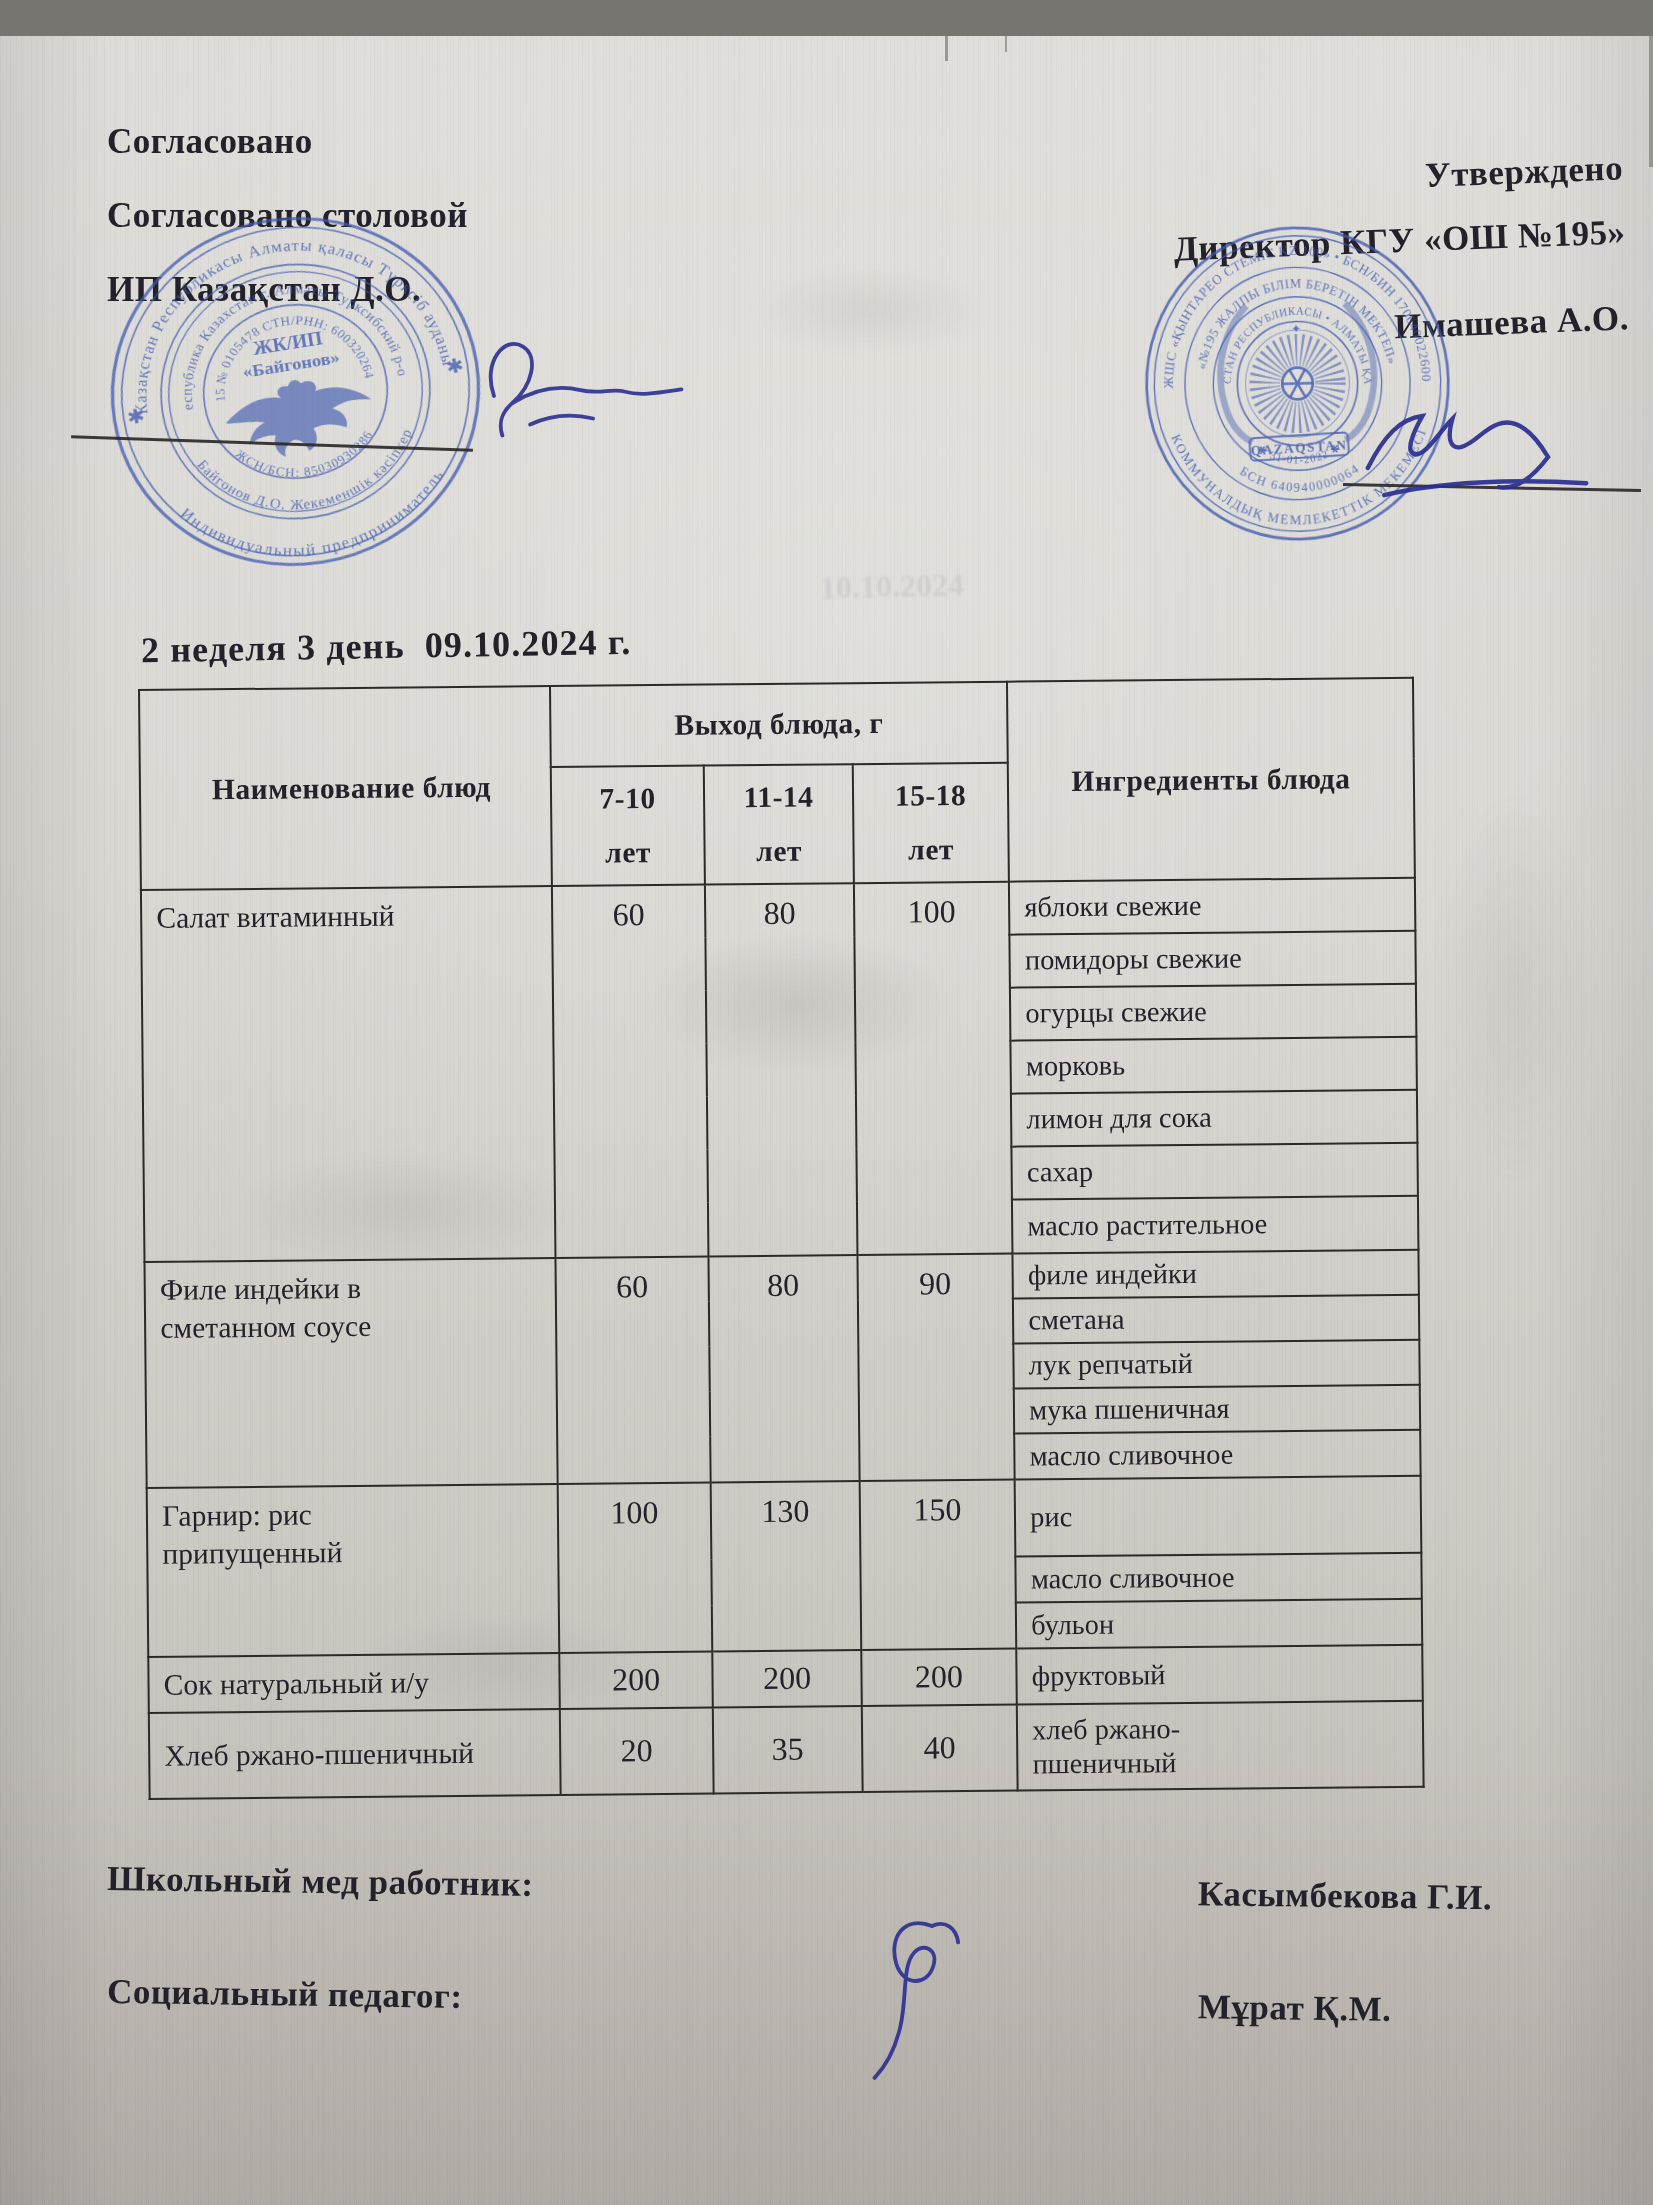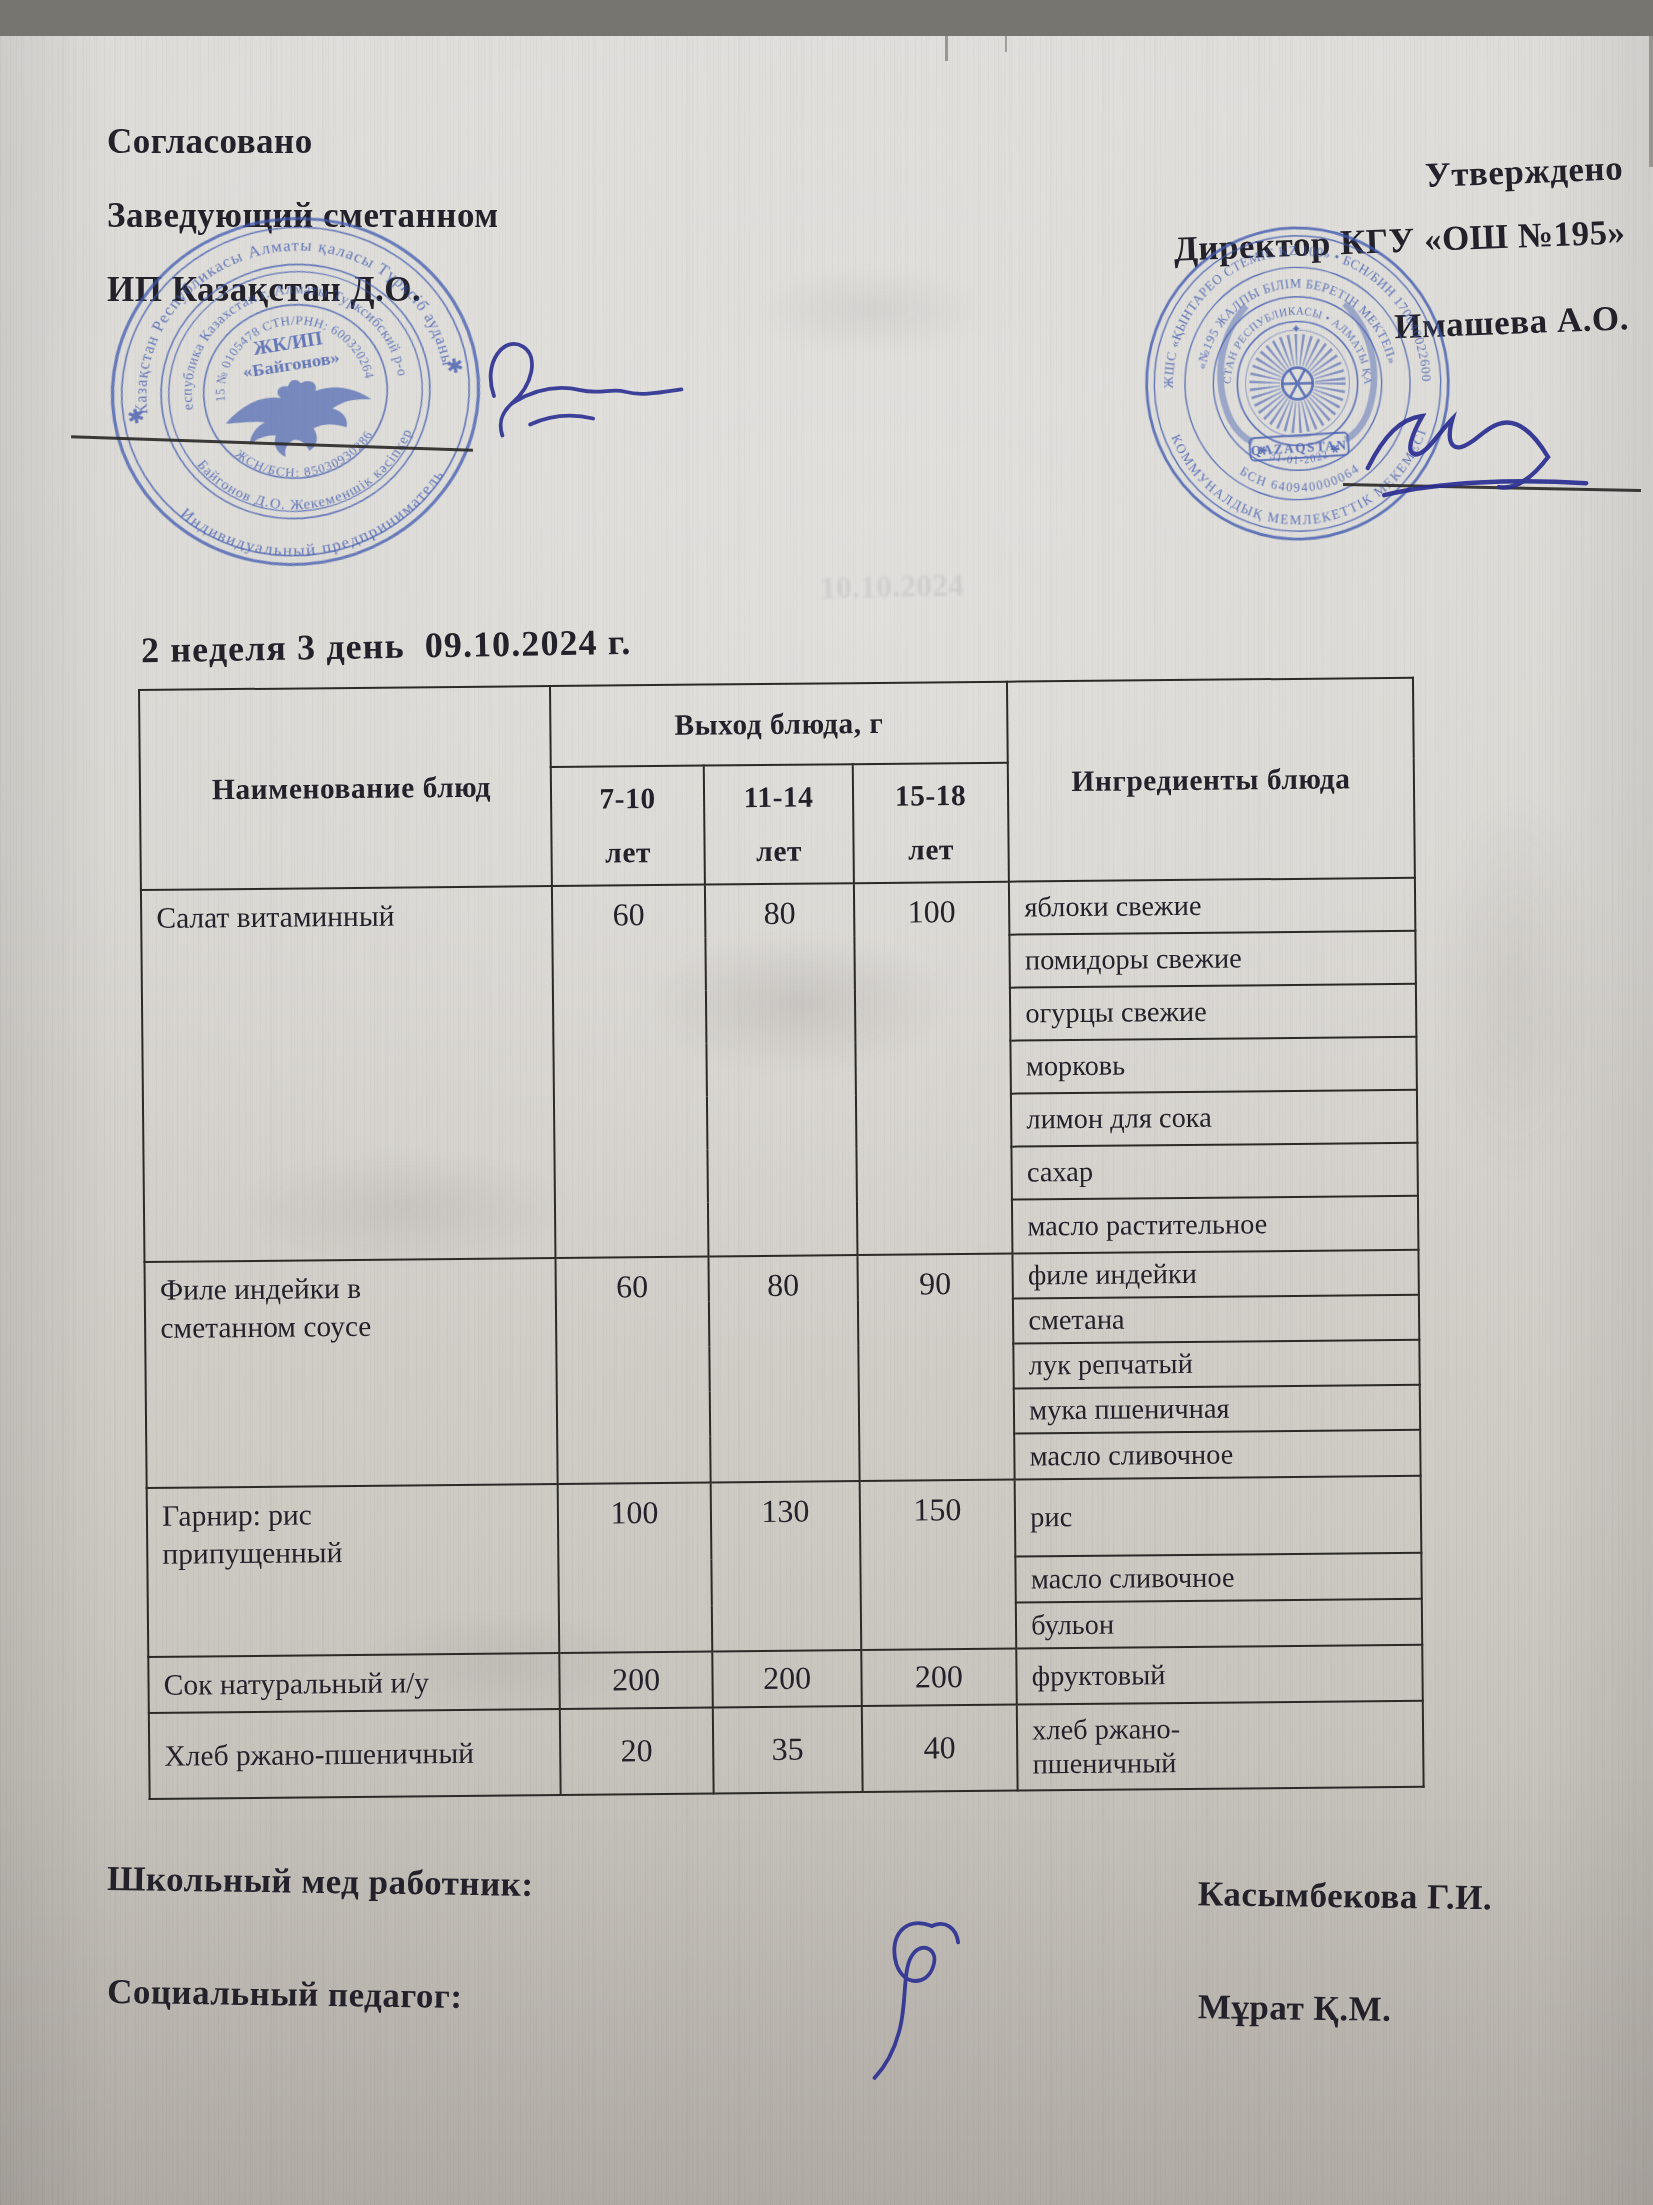--- a/index.html
+++ b/index.html
@@ -86,21 +86,21 @@
   <div class="smudge" style="left:361px;top:1575px;width:284px;height:104px;background:radial-gradient(rgba(110,108,104,.10),rgba(0,0,0,0) 70%);"></div>
   <div class="smudge" style="left:1433px;top:755px;width:164px;height:394px;background:radial-gradient(rgba(110,108,104,.10),rgba(0,0,0,0) 70%);"></div>
   <div class="smudge" style="left:755px;top:230px;width:230px;height:88px;background:radial-gradient(rgba(110,108,104,.10),rgba(0,0,0,0) 70%);"></div>
 
   <div class="abs edge-sliver"></div>
   <div class="abs edge-dash1"></div>
   <div class="abs edge-dash2"></div>
 
   <div class="abs approval-left">
     <div>Согласовано</div>
-    <div>Заведующий сметанном</div>
+    <div>Согласовано столовой</div>
     <div>ИП Казақстан Д.О.</div>
   </div>
   <div class="abs approval-right">
     <div class="ar-1">Утверждено</div>
     <div class="ar-2">Директор КГУ «ОШ №195»</div>
     <div>Имашева А.О.</div>
   </div>
 
   <div class="abs stamp-left">
     <svg viewBox="0 0 700 700" preserveAspectRatio="none">

